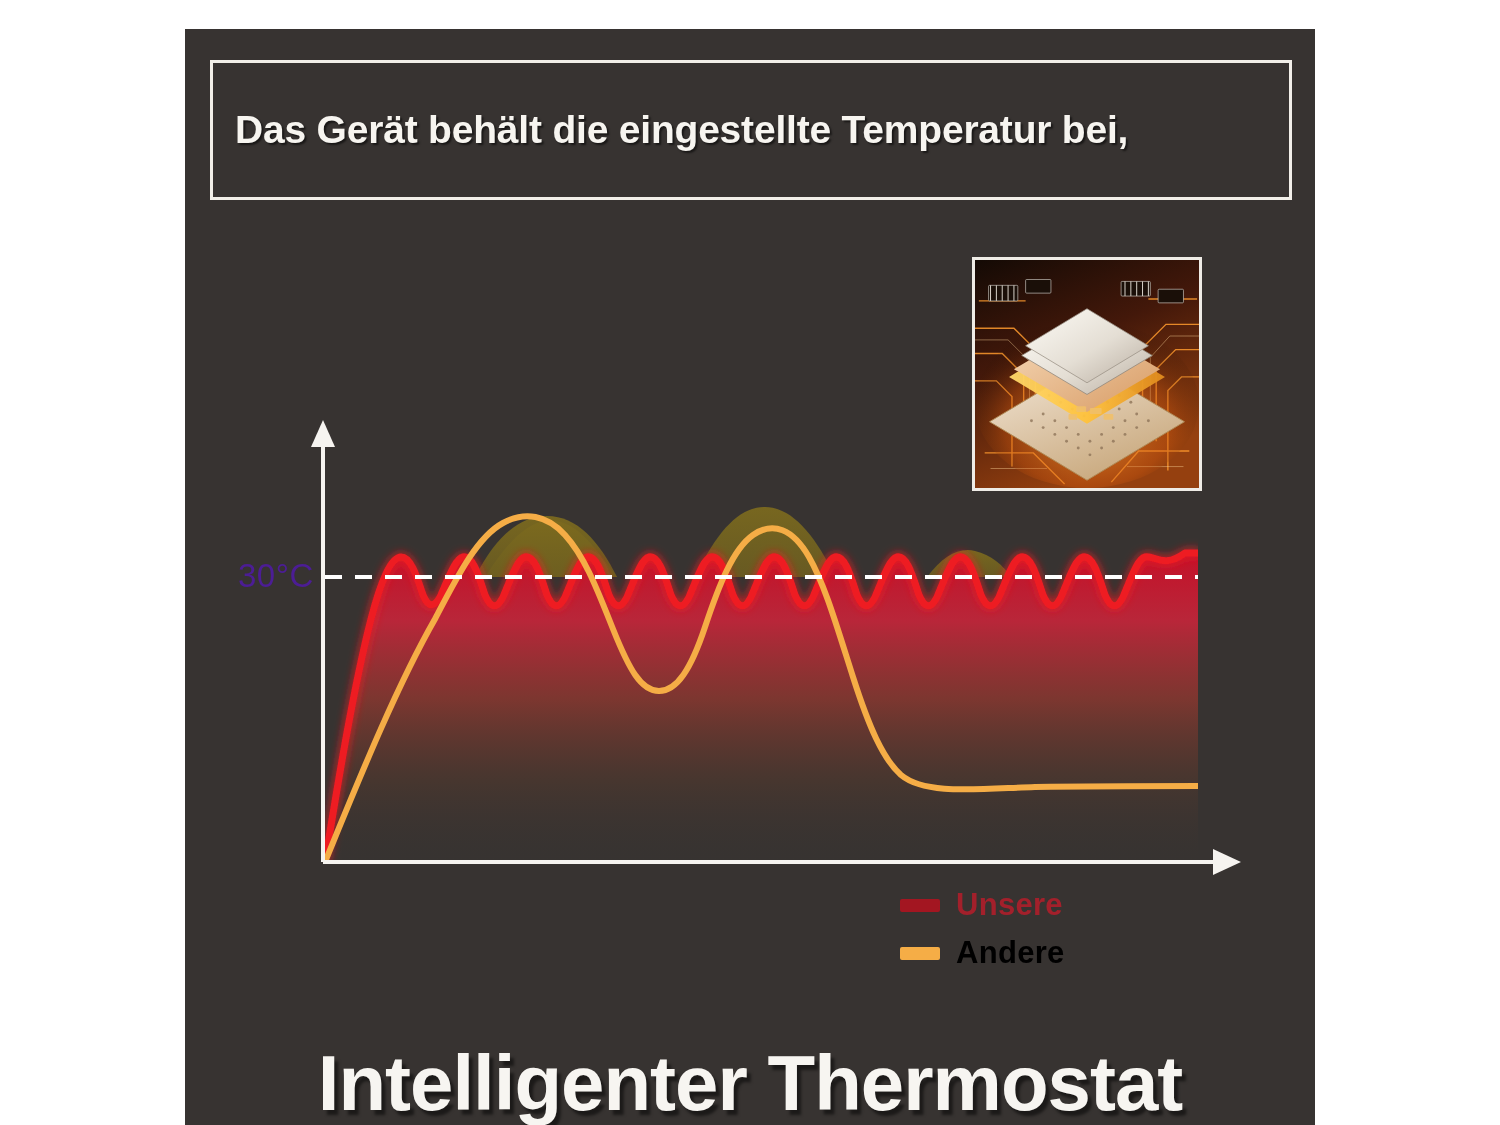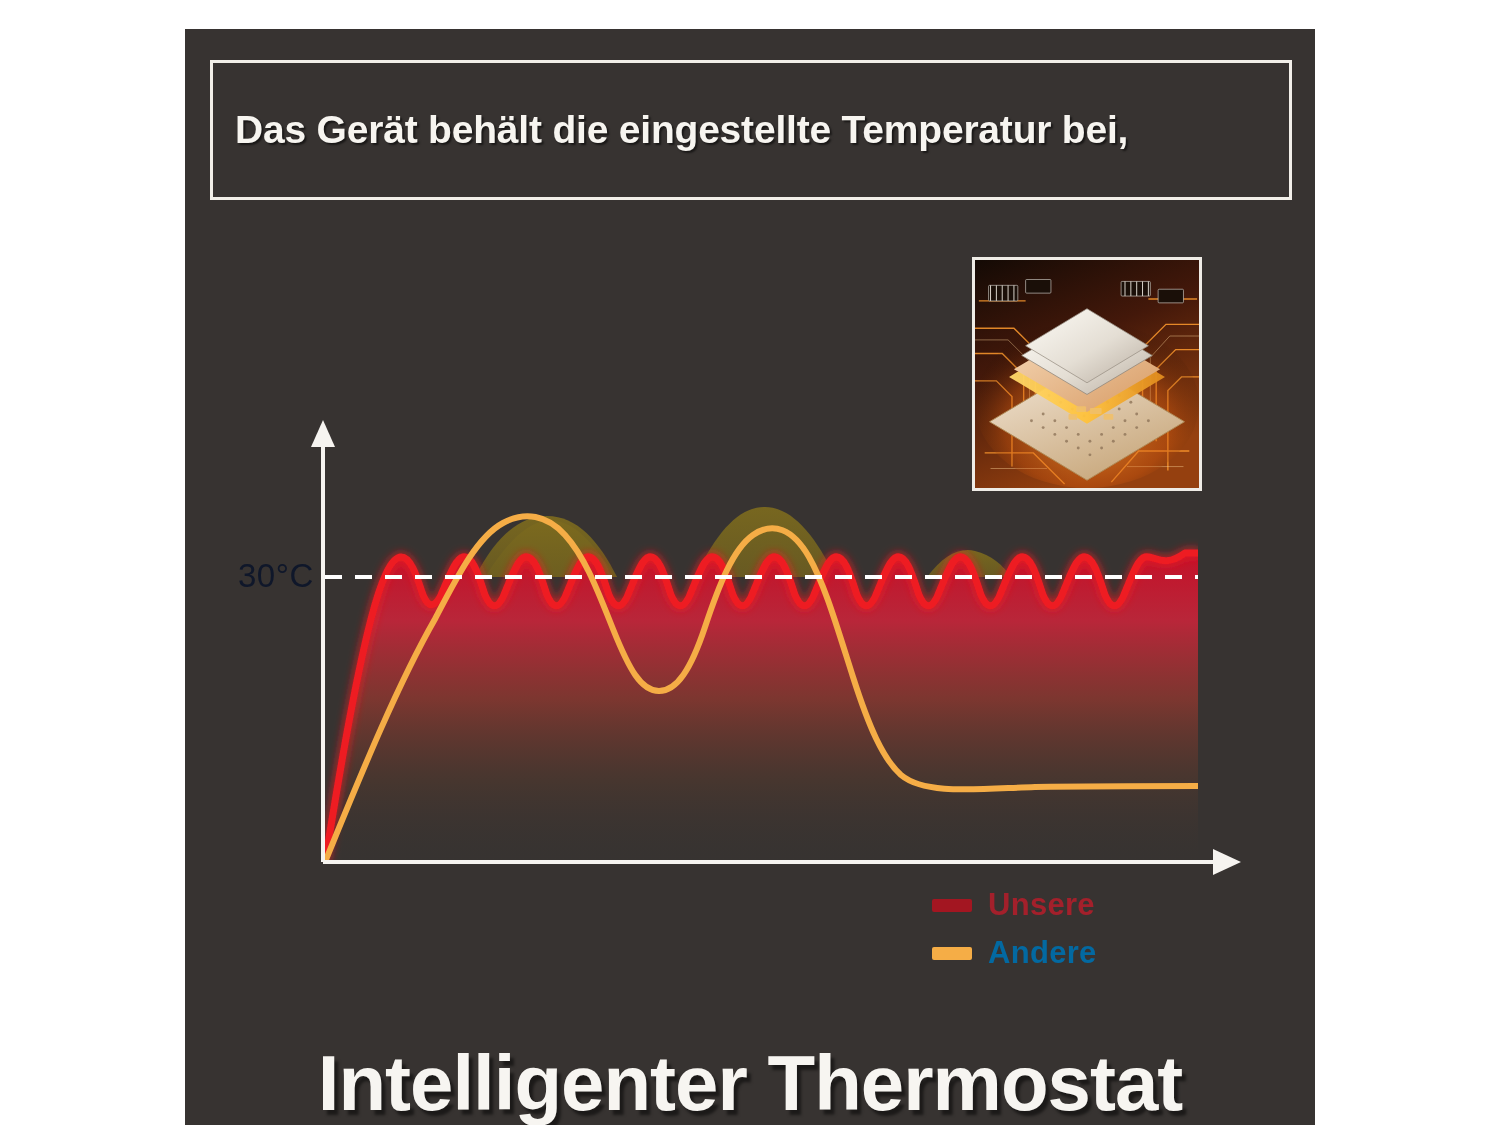--- a/index.html
+++ b/index.html
@@ -20,25 +20,25 @@
   
   #chip-photo{position:absolute;left:972px;top:228px;width:230px;height:234px;
     border:3px solid #efece6;box-sizing:border-box;overflow:hidden;background:#140b06;}
   #chip-photo svg{display:block;width:100%;height:100%;}
 
   
   #chart{position:absolute;left:185px;top:0;width:1130px;height:1125px;}
   #chart svg{display:block;width:1130px;height:1125px;}
 
   
-  #threshold-label{position:absolute;left:238px;top:528px;color:#0f172a;font-size:33px;
+  #threshold-label{position:absolute;left:238px;top:528px;color:#4c1d95;font-size:33px;
     letter-spacing:.5px;}
 
   
-  #legend{position:absolute;left:932px;top:852px;text-align:right;}
+  #legend{position:absolute;left:900px;top:852px;text-align:right;}
   .legend-row{display:flex;align-items:center;height:48px;}
   .legend-swatch{width:40px;height:13px;border-radius:2px;margin-right:16px;}
   .legend-label{font-size:31px;font-weight:bold;letter-spacing:.3px;}
 
   
   #bottom-title{position:absolute;left:185px;top:1009px;width:1130px;text-align:center;
     color:#f7f5f1;font-size:78px;font-weight:bold;letter-spacing:-1px;
     text-shadow:4px 5px 3px rgba(0,0,0,.5);}
 </style>
 </head>
@@ -312,19 +312,19 @@
 
   <div id="threshold-label">30°C</div>
 
   <div id="legend">
     <div class="legend-row">
       <span class="legend-swatch" style="background:#a31621;"></span>
       <span class="legend-label" style="color:#a3202b;">Unsere</span>
     </div>
     <div class="legend-row">
       <span class="legend-swatch" style="background:#f5ad46;"></span>
-      <span class="legend-label" style="color:#0369a1;">Andere</span>
+      <span class="legend-label" style="color:#000000;">Andere</span>
     </div>
   </div>
 
   <div id="bottom-title">Intelligenter Thermostat</div>
 
 </div>
 
 </body></html>

